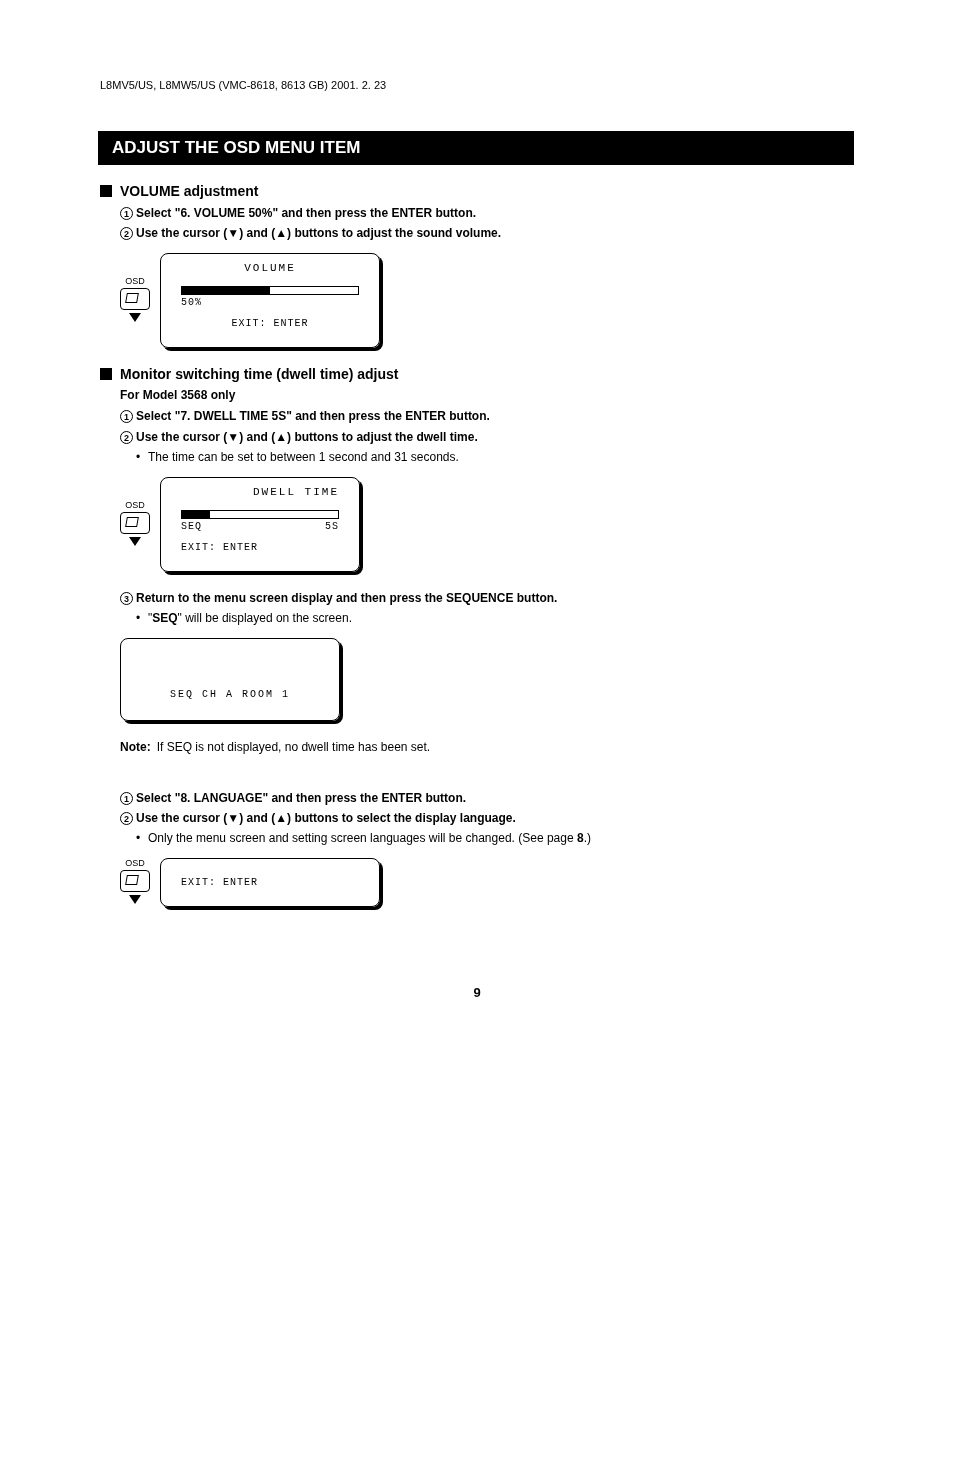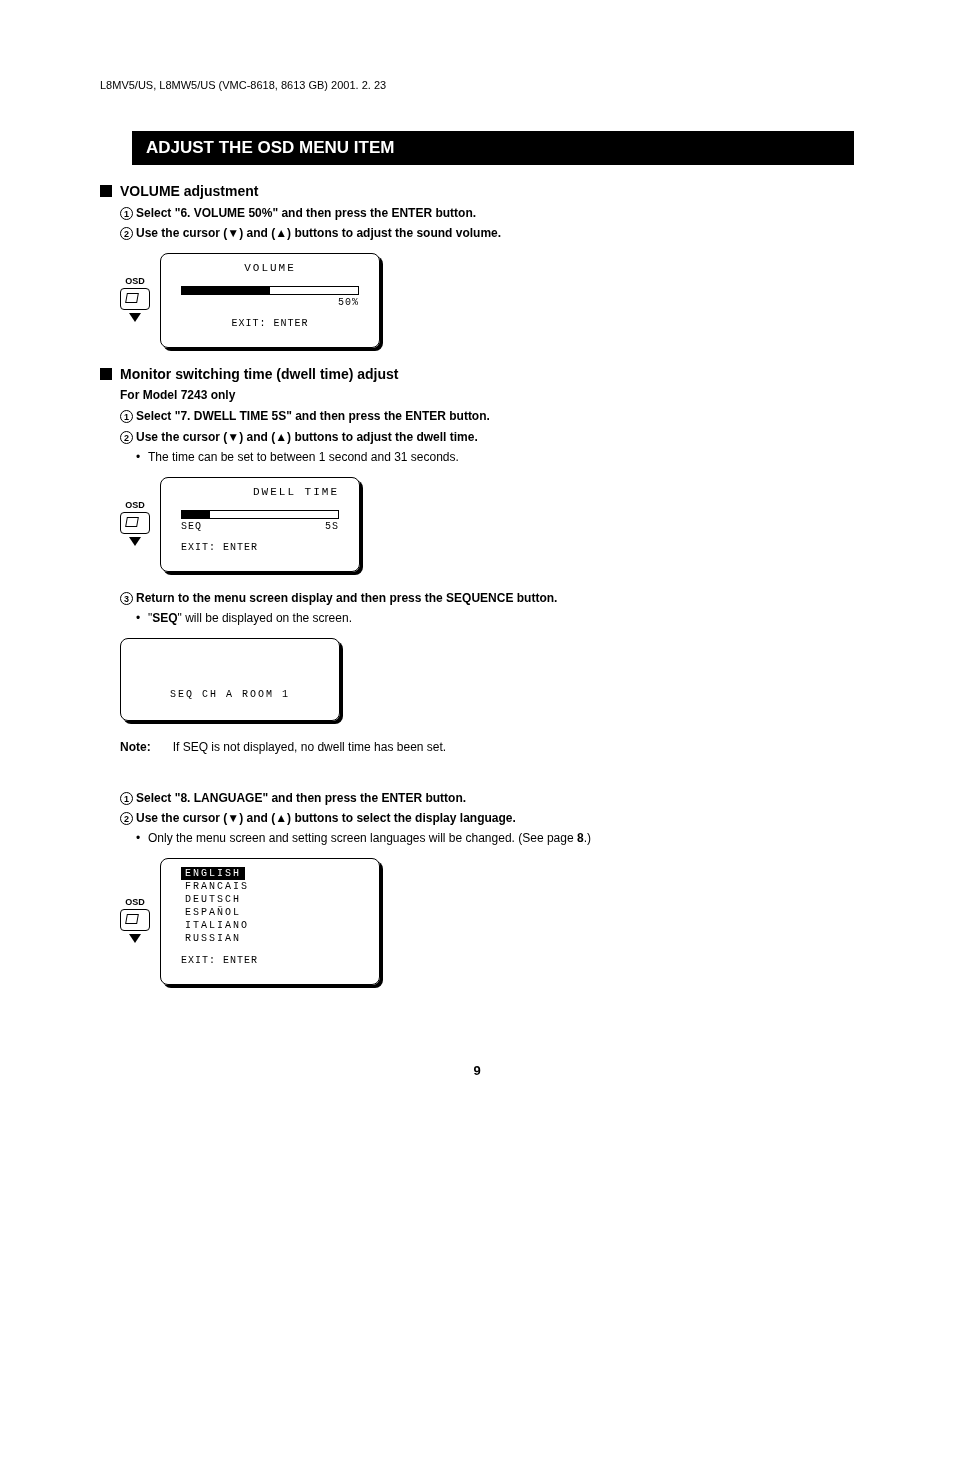--- a/index.html
+++ b/index.html
@@ -1,41 +1,41 @@
 <!DOCTYPE html>
 <html><head>
 <meta charset="utf-8">
 <style>
 * { margin: 0; padding: 0; box-sizing: border-box; }
 body { font-family: Arial, Helvetica, sans-serif; background: #fff; color: #000; width: 954px; margin: 0 auto; padding: 60px 40px; }
 .header-ref { font-size: 11px; margin-bottom: 40px; padding-left: 60px; margin-top: 19px; }
-.title-bar { background: #000; color: #fff; font-weight: bold; font-size: 17px; padding: 7px 14px; margin: 20px 60px 18px 92px; }
+.title-bar { background: #000; color: #fff; font-weight: bold; font-size: 17px; padding: 7px 14px; margin: 20px 60px 18px 58px; }
 .columns { display: flex; gap: 30px; padding: 0 60px; flex-direction: column; }
 .col { flex: 1; }
 .section-head { display: flex; align-items: center; font-weight: bold; font-size: 14px; margin-bottom: 6px; }
 .sq { display: inline-block; width: 12px; height: 12px; background: #000; margin-right: 8px; flex-shrink: 0; }
 .subnote { font-size: 12px; font-weight: bold; margin-left: 20px; margin-bottom: 6px; }
 .step { display: flex; font-size: 12px; font-weight: bold; margin: 4px 0 4px 20px; line-height: 1.35; }
 .step .num { flex-shrink: 0; width: 16px; }
 .bullet { display: flex; font-size: 12px; margin: 2px 0 2px 36px; line-height: 1.35; }
 .bullet .dot { flex-shrink: 0; width: 12px; }
-.note-line { display: flex; font-size: 12px; margin: 10px 0 0 20px; line-height: 1.35; gap: 16px; }
+.note-line { display: flex; font-size: 12px; margin: 10px 0 0 20px; line-height: 1.35; }
 .note-line .lbl { font-weight: bold; flex-shrink: 0; margin-right: 6px; }
 .figure { display: flex; align-items: center; margin: 12px 0 18px 20px; gap: 10px; }
-.osd-block { display: flex; flex-direction: column; align-items: center; font-size: 9px; font-weight: bold; justify-content: space-between; }
+.osd-block { display: flex; flex-direction: column; align-items: center; font-size: 9px; font-weight: normal; justify-content: space-between; }
 .osd-btn { width: 30px; height: 22px; border: 1.5px solid #000; border-radius: 4px; background: #fff; position: relative; margin-top: 2px; }
 .osd-btn::after { content: ""; position: absolute; left: 5px; top: 4px; width: 10px; height: 8px; border: 1px solid #000; transform: skewX(-10deg); }
 .arrow-dn { width: 0; height: 0; border-left: 6px solid transparent; border-right: 6px solid transparent; border-top: 9px solid #000; margin: 3px 0; }
 .arrow-box { display: flex; flex-direction: column; align-items: center; }
 .screen { border: 1.5px solid #000; border-radius: 8px; width: 220px; padding: 8px 20px 18px 20px; position: relative; box-shadow: 3px 3px 0 #000; font-family: "Courier New", monospace; font-size: 11px; letter-spacing: 2px; }
 .screen-sm { width: 200px; }
 .scr-title { text-align: center; margin-bottom: 12px; }
 .bar-outer { height: 9px; border: 1px solid #000; position: relative; margin-bottom: 2px; }
 .bar-fill { position: absolute; left: 0; top: 0; bottom: 0; background: #000; }
-.bar-label { text-align: right; font-size: 10px; letter-spacing: 1px; }
+.bar-label { text-align: left; font-size: 10px; letter-spacing: 1px; }
 .bar-row { display: flex; justify-content: space-between; font-size: 10px; letter-spacing: 1px; }
 .exit { margin-top: 10px; letter-spacing: 1px; font-size: 10px; }
 .lang-list div { letter-spacing: 2px; font-size: 10px; padding: 1px 4px; }
 .lang-sel { background: #000; color: #fff; display: inline-block; }
 .seq-only { text-align: center; font-size: 10px; letter-spacing: 2px; padding: 40px 0 6px 0; }
 .page-num { text-align: center; font-weight: bold; font-size: 13px; margin-top: 60px; }
 .circ { display: inline-block; width: 13px; height: 13px; border: 1px solid #000; border-radius: 50%; text-align: center; line-height: 12px; font-size: 9px; font-weight: bold; }
 </style>
 </head>
 <body>
@@ -76,21 +76,21 @@
           </div>
         <div class="bar-label">50%</div>
         <div class="exit" style="text-align:center">EXIT: ENTER</div>
       </div>
     </div>
 
     <div class="section-head">
       <span class="sq"></span>
       <span>Monitor switching time (dwell time) adjust</span>
     </div>
-    <div class="subnote">For Model 7243 only</div>
+    <div class="subnote">For Model 3568 only</div>
     <div class="step">
       <span class="num"><span class="circ">1</span></span>
       <span>Select "7. DWELL TIME 5S" and then press the ENTER button.</span>
     </div>
     <div class="step">
       <span class="num"><span class="circ">2</span></span>
       <span>Use the cursor (▼) and (▲) buttons to adjust the dwell time.</span>
     </div>
     <div class="bullet">
       <span class="dot">•</span>
@@ -159,27 +159,19 @@
 
     <div class="figure">
       <div class="osd-block">
         <span>OSD</span>
         <div class="osd-btn"></div>
         <div class="arrow-box">
             <div class="arrow-dn"></div>
           </div>
       </div>
       <div class="screen">
-        <div class="lang-list">
-          <div class="lang-sel">ENGLISH</div>
-          <div>FRANCAIS</div>
-          <div>DEUTSCH</div>
-          <div>ESPAÑOL</div>
-          <div>ITALIANO</div>
-          <div>RUSSIAN</div>
-        </div>
         <div class="exit">EXIT: ENTER</div>
       </div>
     </div>
   </div>
 </div>
 
 <div class="page-num">9</div>
 
 </body></html>

